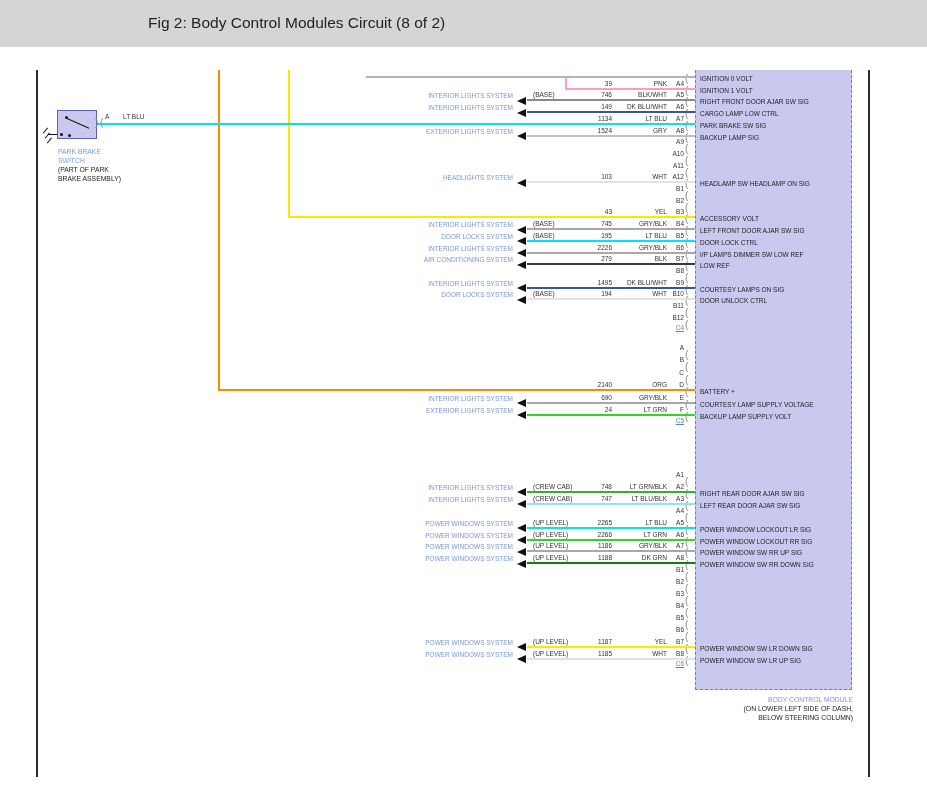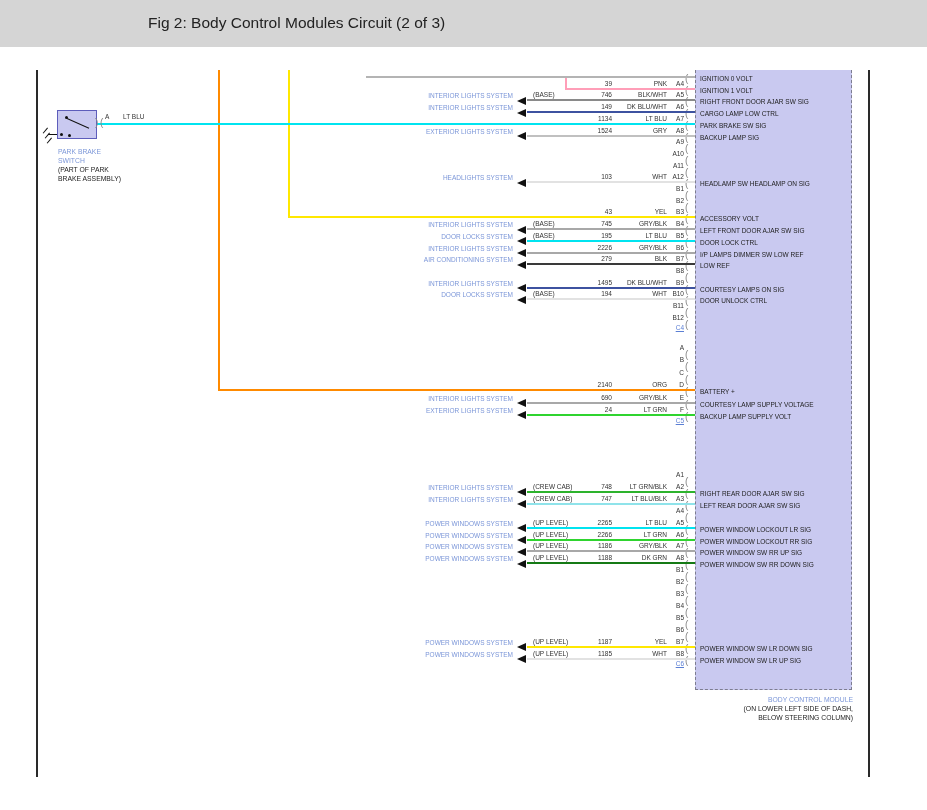--- a/index.html
+++ b/index.html
@@ -23,21 +23,21 @@
   .sw-line{position:absolute;width:24px;height:1.4px;background:#111;transform:rotate(24deg);transform-origin:left center;}
   .gnd{position:absolute;height:1.4px;background:#111;}
   .gnd-t{position:absolute;width:7px;height:1.4px;background:#111;transform:rotate(-50deg);}
   .cap{position:absolute;font-size:6.8px;line-height:8.6px;white-space:nowrap;}
   .bcm-cap{position:absolute;left:653px;top:695px;width:200px;text-align:right;font-size:6.8px;line-height:9px;white-space:nowrap;}
 </style>
 </head>
 <body>
 
 <div class="title-bar">
-  <span class="t">Fig 2: Body Control Modules Circuit (2 of 3)</span>
+  <span class="t">Fig 2: Body Control Modules Circuit (8 of 2)</span>
 </div>
 
 <div id="diagram">
 
   <div class="frame" style="left:36px;top:70px;height:707px;"></div>
   <div class="frame" style="left:868px;top:70px;height:707px;"></div>
 
   <div class="bcm"></div>
 
   <div class="riser" style="left:218px;top:70px;height:321px;background:#ff8a00;"></div>

